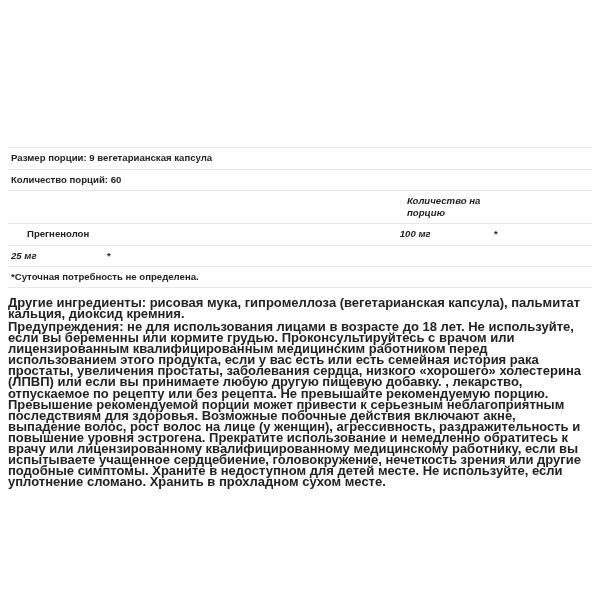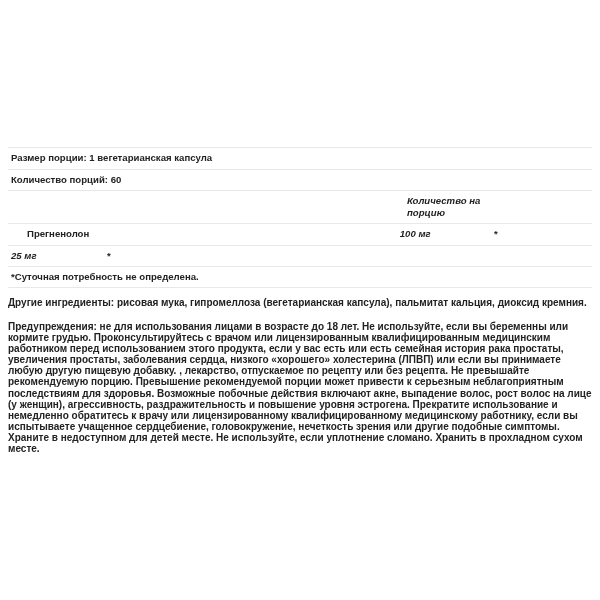--- a/index.html
+++ b/index.html
@@ -34,34 +34,34 @@
     .row.single { height: 21.5px; }
     .row.header { height: 33px; border-top: 1px solid #e8e8e8; }
     .row.last { border-bottom: 1px solid #e8e8e8; }
     .c1 { width: 380px; padding-left: 16px; }
     .c2 { width: 96px; font-style: italic; }
     .c3 { width: 100px; }
     .para {
       position: absolute;
       left: 8px;
       width: 584px;
-      font-size: 10px;
+      font-size: 13px;
       line-height: 11.1px;
       margin: 0;
       padding-left: 0;
     }
     .p-other { top: 297px; }
     .p-warn { top: 321px; }
   </style>
 </head>
 <body>
 
 <div class="wrap">
   <div class="row single">
-    <span>Размер порции: 1 вегетарианская капсула</span>
+    <span>Размер порции: 9 вегетарианская капсула</span>
   </div>
   <div class="row single">
     <span>Количество порций: 60</span>
   </div>
   <div class="row header">
     <span class="c1"></span>
     <span class="c2">Количество на порцию</span>
   </div>
   <div class="row single">
     <span class="c1">Прегненолон</span>

